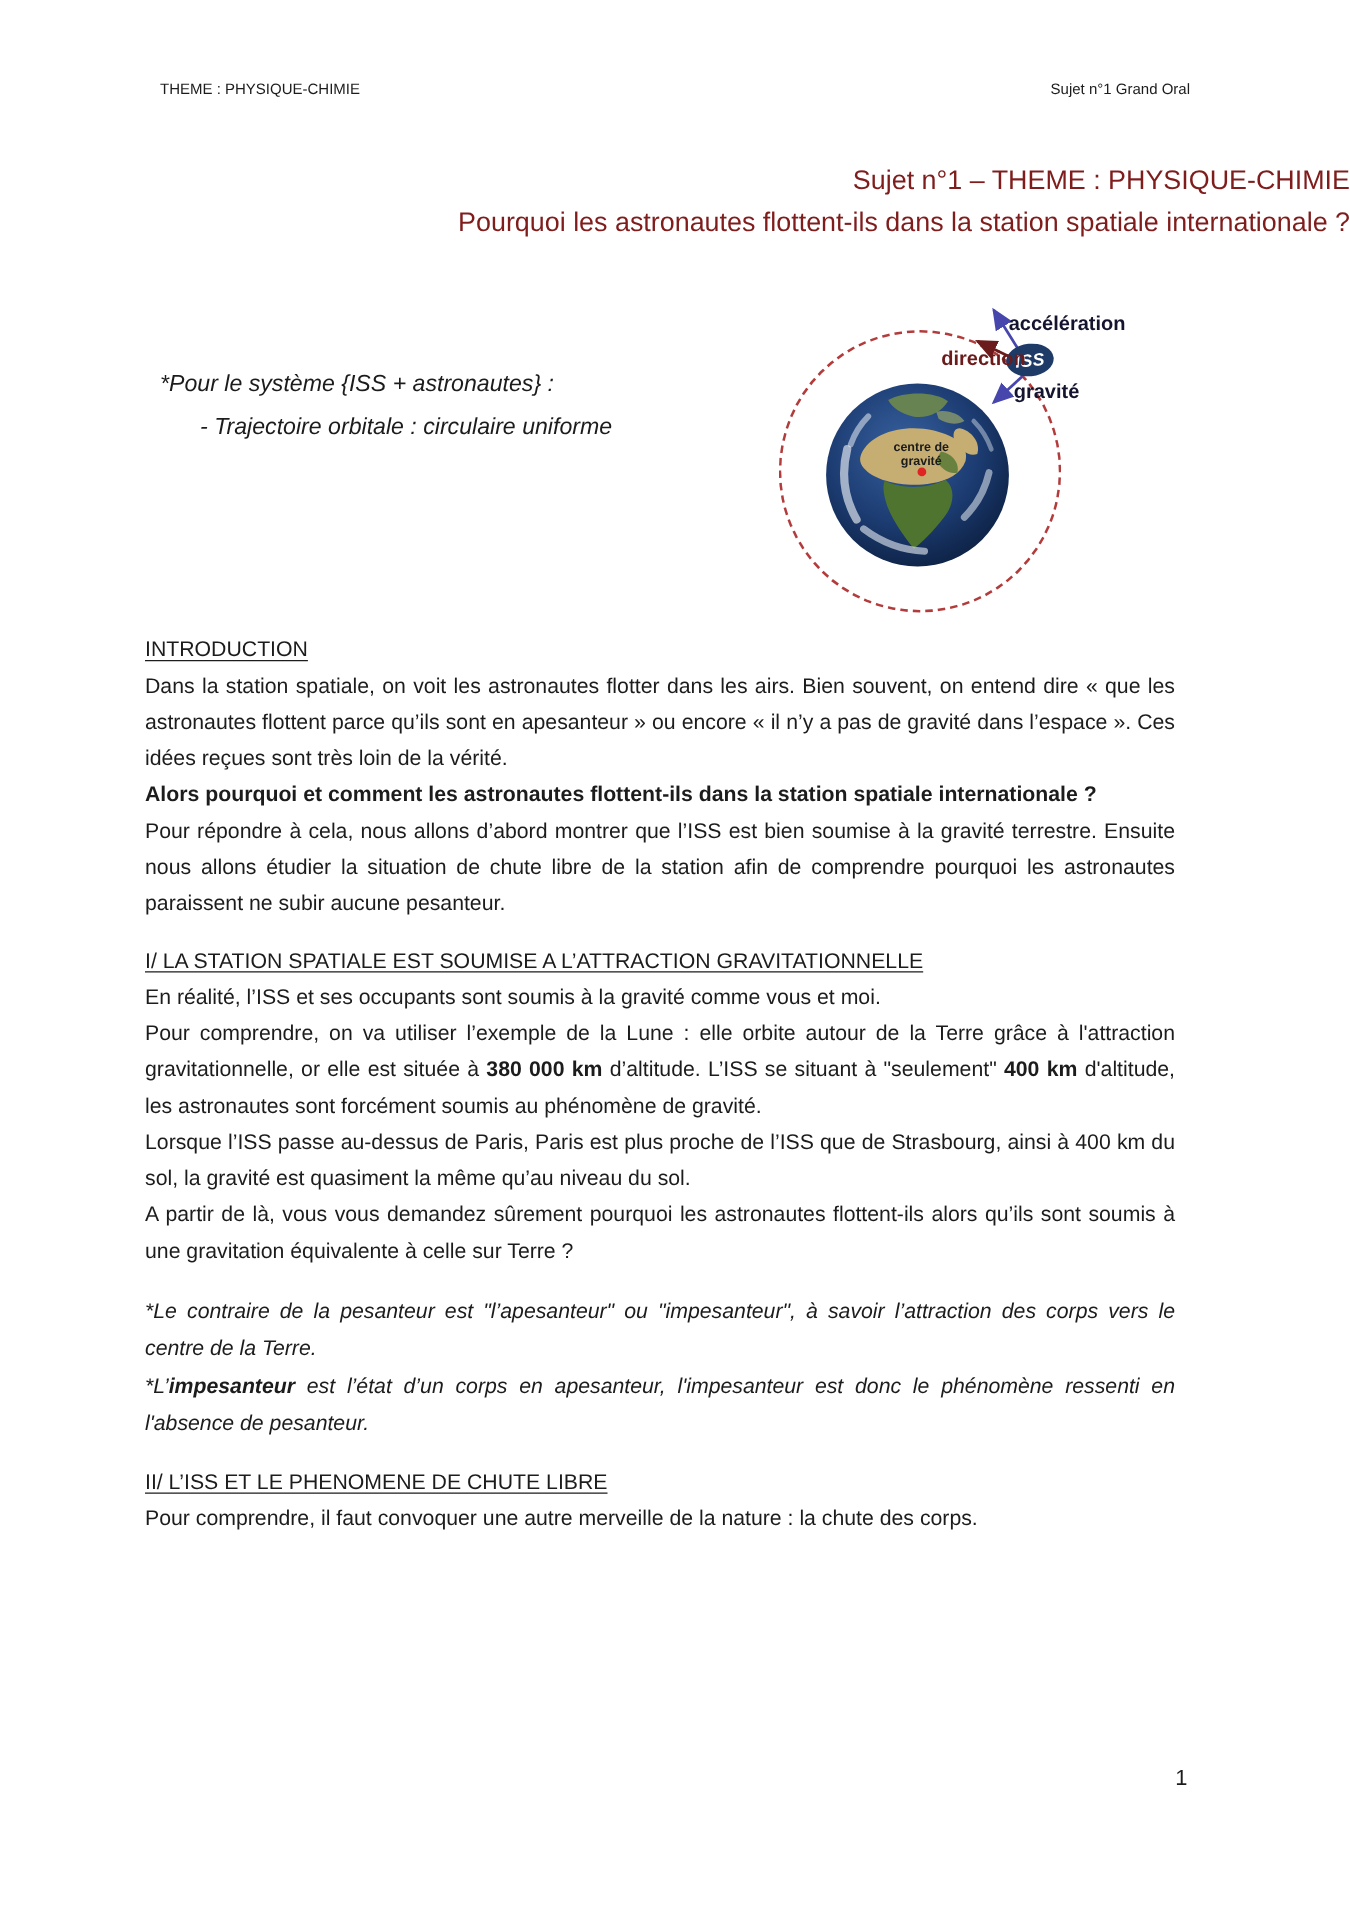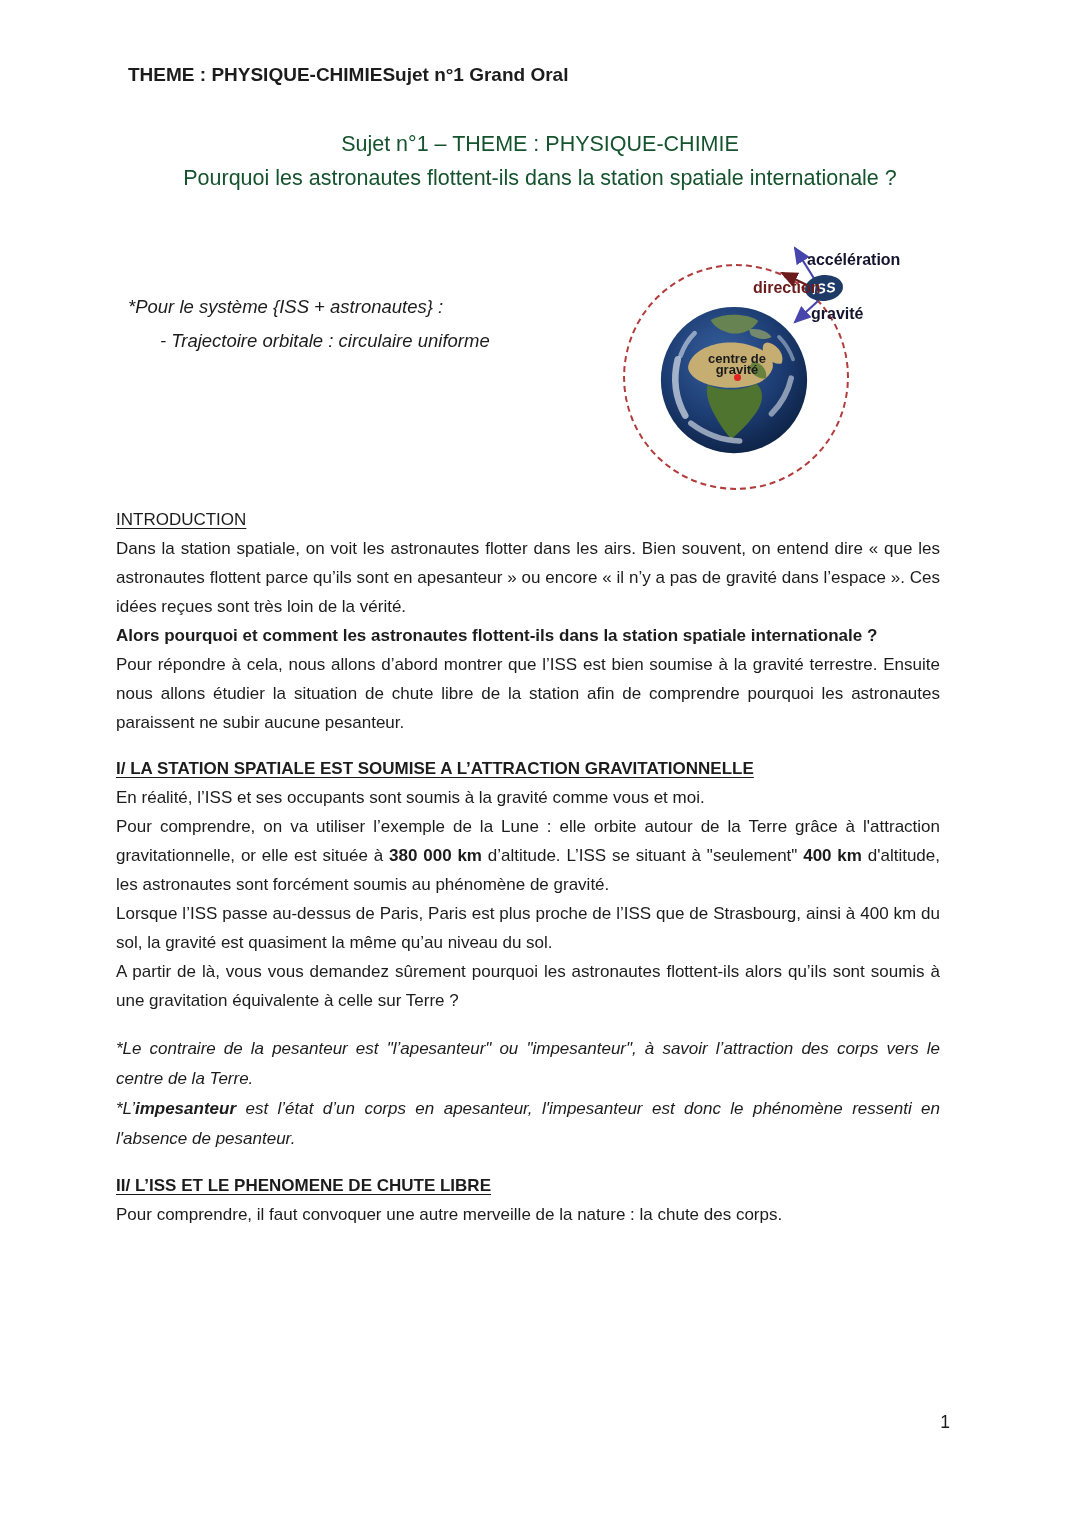--- a/index.html
+++ b/index.html
@@ -10,31 +10,30 @@
     background: #ffffff;
     font-family: "Liberation Sans", "DejaVu Sans", sans-serif;
     color: #1c1c1c;
     overflow: hidden;
   }
 
   
   .header {
     position: absolute;
     left: 128px; right: 128px; top: 64px;
-    display: flex; 
-    font-size: 19px;
-    font-weight: bold;
+    display: flex; justify-content: space-between;
+    font-size: 12px;
   }
 
   
   .doc-title {
     position: absolute;
     left: 0; right: 0; top: 127px;
-    text-align: center;
-    color: #14532d;
+    text-align: right;
+    color: #7f1d1d;
     font-size: 21.5px;
     line-height: 34px;
   }
 
   
   .system-note {
     position: absolute;
     left: 128px; top: 290px;
     font-style: italic;
     font-size: 18.5px;
@@ -82,21 +81,21 @@
     font-weight: bold;
     color: #14142e;
     white-space: nowrap;
   }
   .diag-label.dark-red { color: #6b1b1b; }
   .cog-label {
     position: absolute;
     left: 90px; top: 115px;
     width: 64px;
     text-align: center;
-    font-size: 13px;
+    font-size: 10px;
     font-weight: bold;
     color: #1b1b1b;
     line-height: 11px;
   }
   .cog-dot {
     position: absolute;
     left: 119px; top: 136px;
     width: 7px; height: 7px;
     background: #e02424;
     border-radius: 50%;
@@ -110,21 +109,21 @@
     font-size: 17px;
     line-height: 29px;
     text-align: justify;
   }
   .body-text p { margin: 0; }
   .heading {
     text-decoration: underline;
     text-underline-offset: 3px;
     margin: 0;
   }
-  .gap-before { margin-top: 17px !important; font-weight: bold; }
+  .gap-before { margin-top: 17px !important; }
   .bold { font-weight: bold; }
   .definitions {
     margin-top: 19px;
     font-style: italic;
     line-height: 30px;
   }
   .definitions p { margin: 0; }
 
   .page-number {
     position: absolute;

